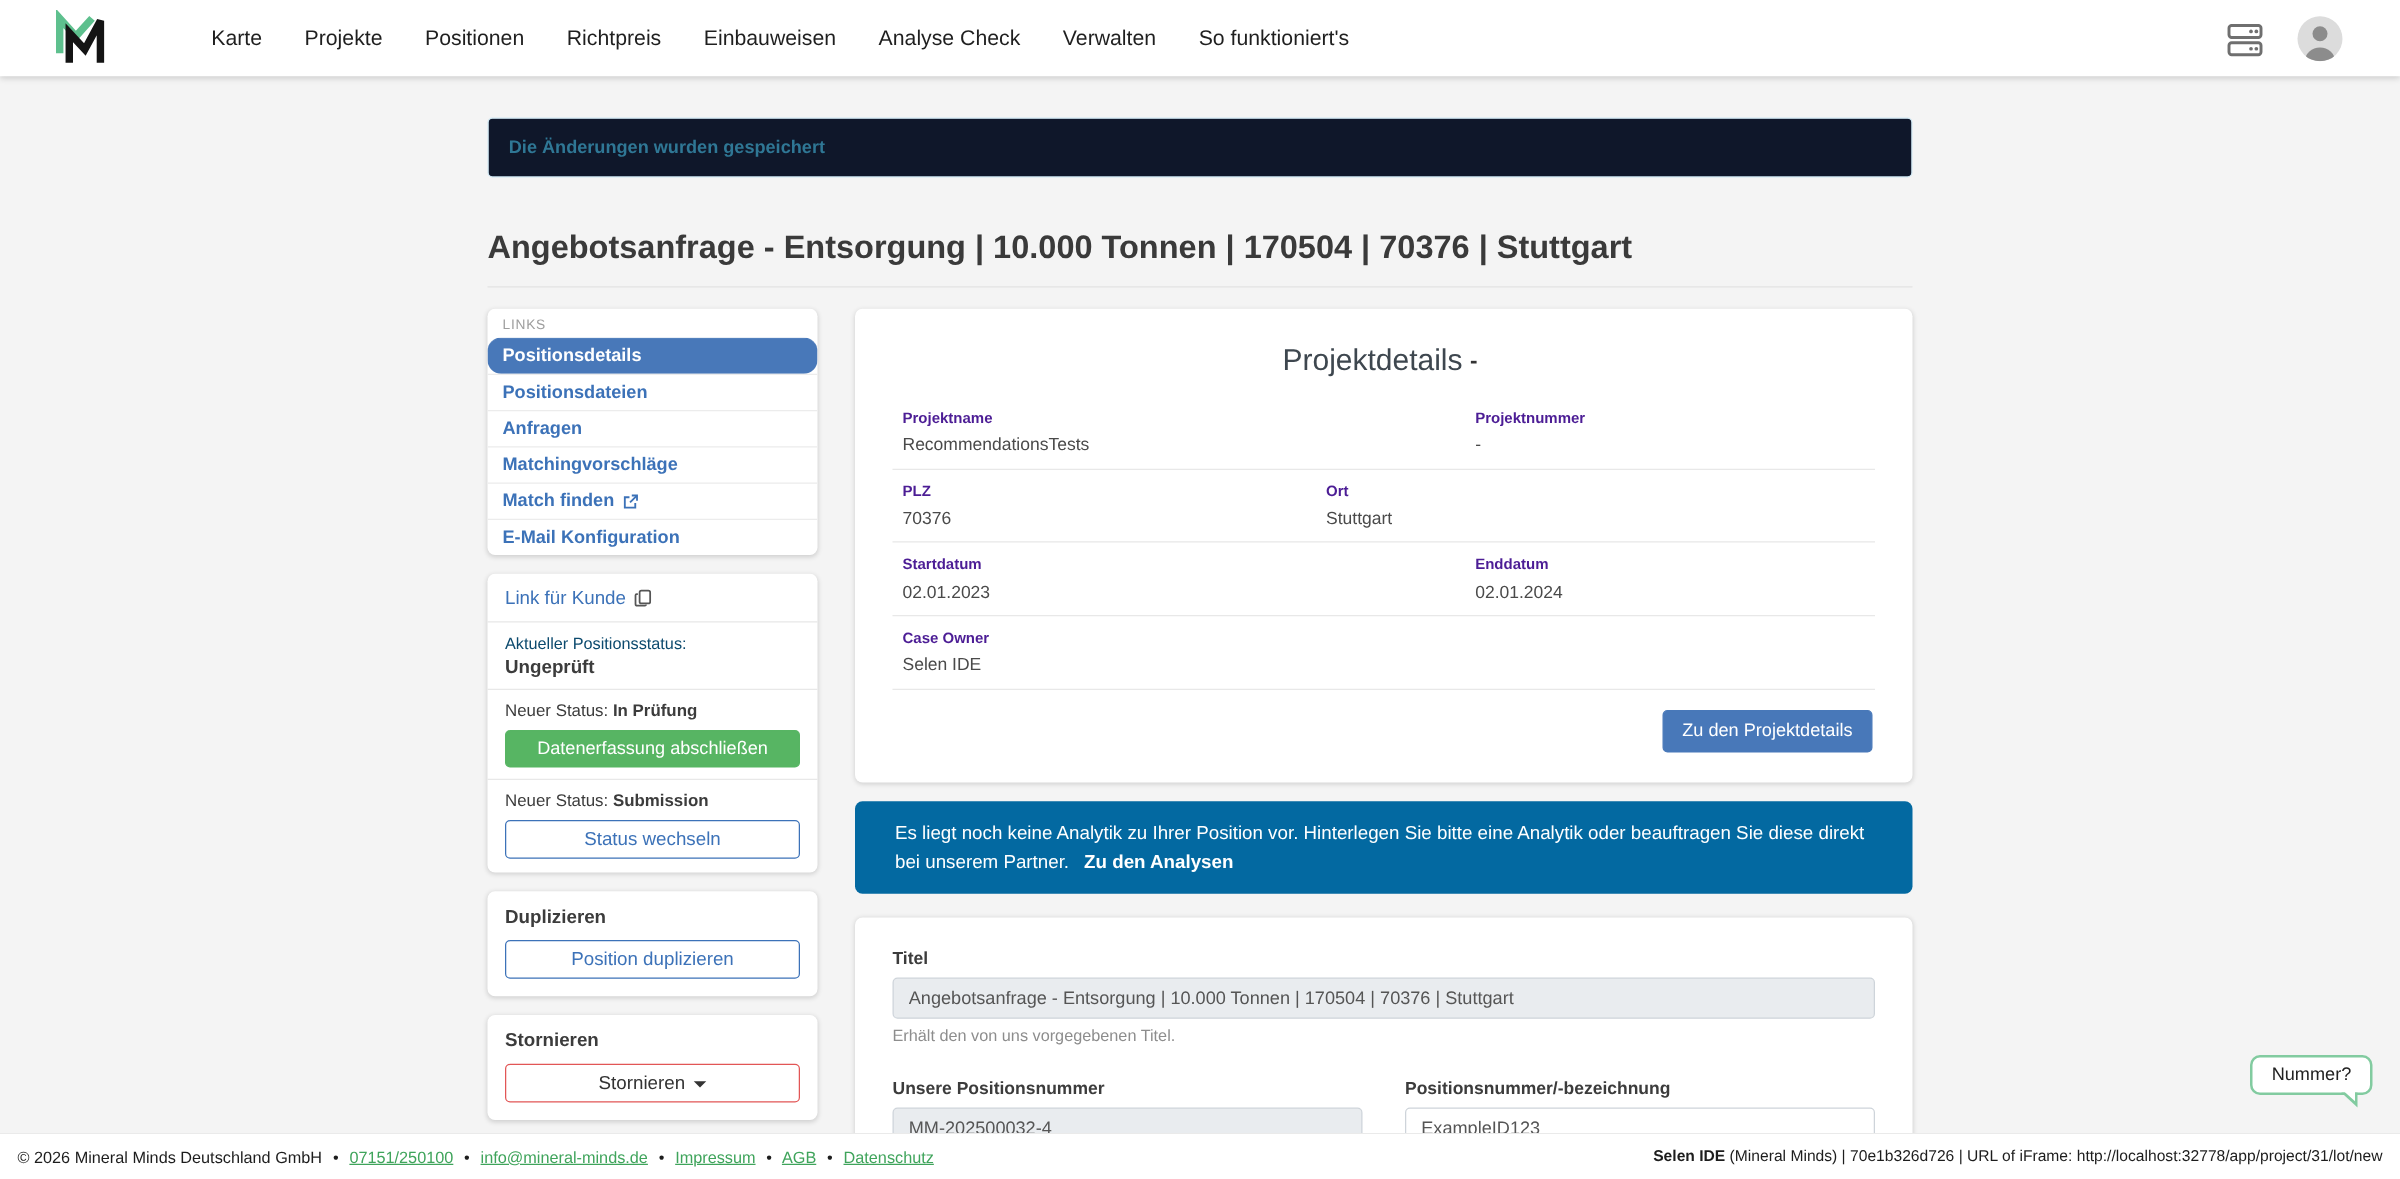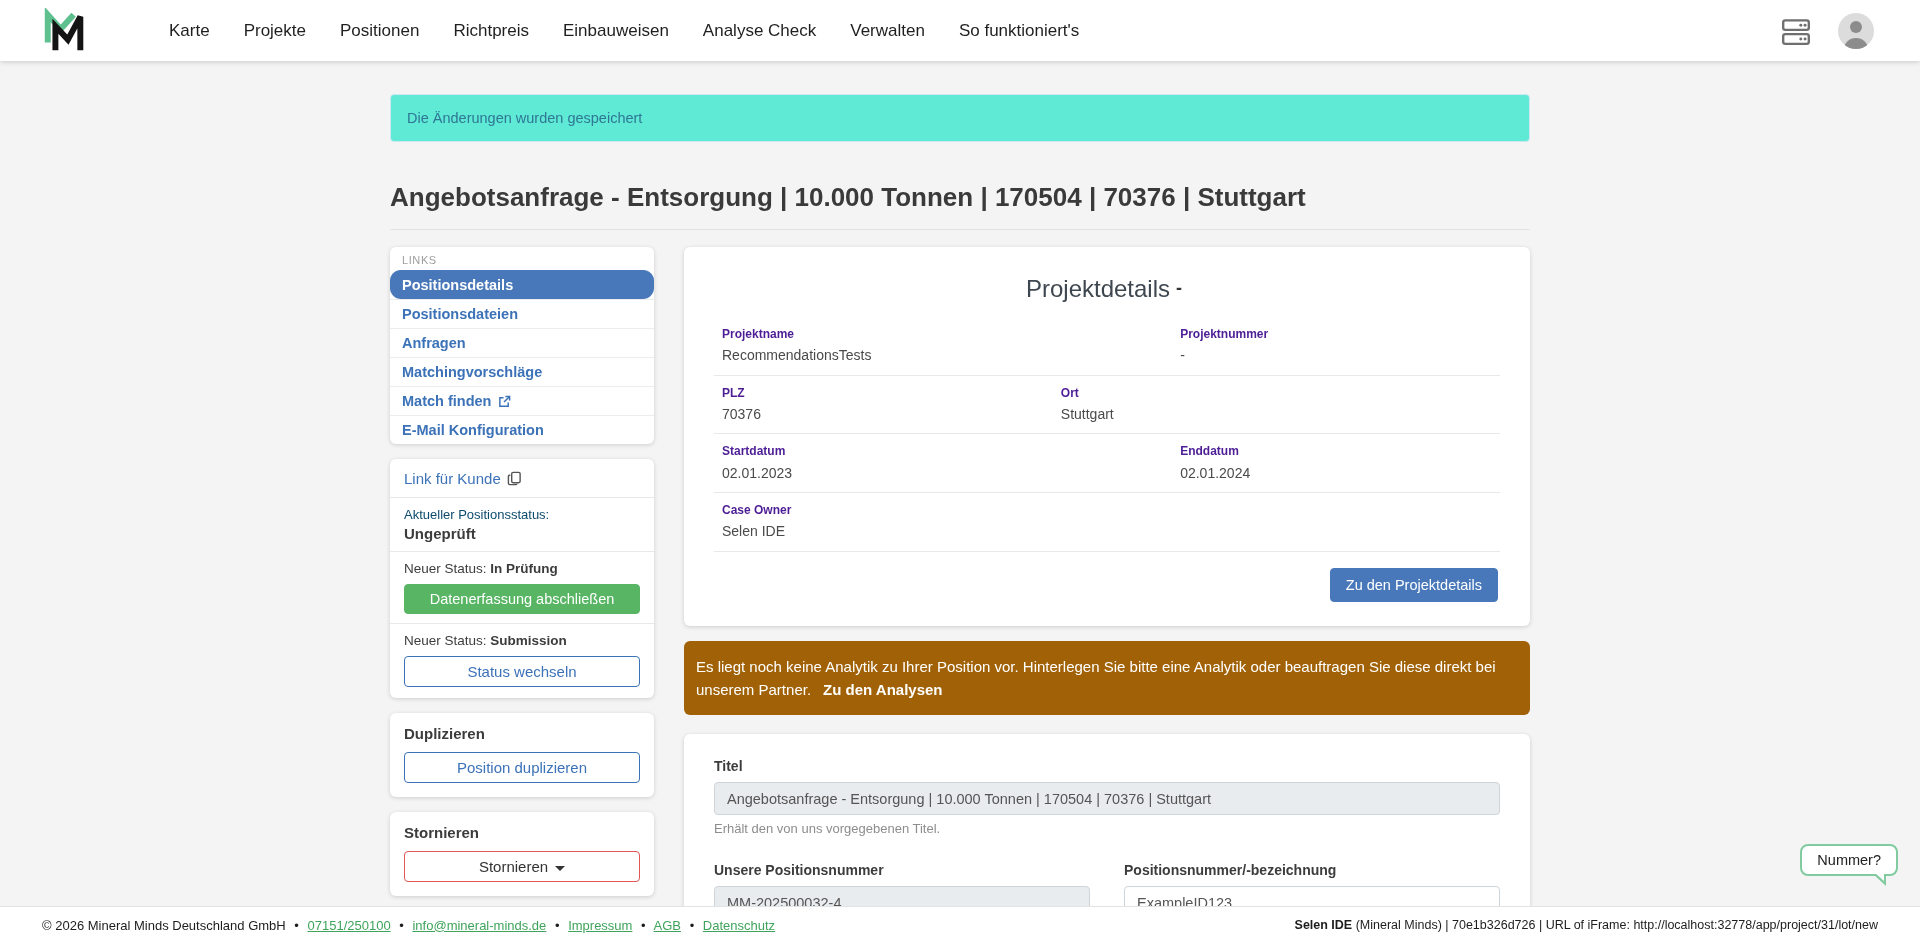--- a/index.html
+++ b/index.html
@@ -14,22 +14,22 @@
   .nav-items { display:flex; align-items:center; }
   .nav-item { font-size:17px; font-weight:500; color:#1f1f1f; padding:0 17px; cursor:pointer; white-space:nowrap; }
   .nav-right { margin-left:auto; display:flex; align-items:center; gap:26px; }
   .avatar { width:36px; height:36px; border-radius:50%; background:#dcdcdc; overflow:hidden;
             display:flex; align-items:flex-end; justify-content:center; }
 
   
   .page { position:absolute; top:61px; left:0; width:1920px; }
   .container { width:1140px; margin:0 auto; }
 
-  .alert-info { margin-top:33px; background:#5eead4; border:1px solid #cfe7f3; border-radius:4px;
-                padding:15px 16px; font-size:14.5px; color:#2f7795; }
+  .alert-info { margin-top:33px; background:#0f172a; border:1px solid #cfe7f3; border-radius:4px;
+                padding:15px 16px; font-size:14.5px; color:#2f7795;font-weight:bold; }
 
   .page-title-wrap { margin-top:40px; padding-bottom:16px; border-bottom:1px solid #e2e2e2; }
   .page-title { font-size:26px; font-weight:700; color:#3a3a3a; }
 
   .columns { display:flex; gap:30px; margin-top:17px; align-items:flex-start; }
   .sidebar { width:264px; flex:0 0 264px; }
   .main-col { flex:1; min-width:0; }
 
   .card { background:#fff; border-radius:6px; box-shadow:0 1px 4px rgba(0,0,0,.16); margin-bottom:15px; }
 
@@ -68,37 +68,37 @@
   .detail-row { display:grid; padding:9px 8px; border-bottom:1px solid #e8e8e8; }
   .row-2 { grid-template-columns:59.5% 1fr; }
   .row-3 { grid-template-columns:44% 15.5% 1fr; }
   .field-label { font-size:12px; font-weight:700; color:#4c1d95; line-height:1.45; }
   .field-value { font-size:14px; color:#4a4a4a; line-height:1.45; margin-top:2px; }
   .project-actions { text-align:right; padding:16px 2px 2px; }
   .btn-blue { display:inline-block; background:#4878b9; border:1px solid #4878b9; color:#fff;
               border-radius:4px; font-size:14.5px; padding:8px 15px; cursor:pointer; font-family:inherit; }
 
   
-  .analytics-banner { background:#a16207; border-radius:6px; padding:14px 12px;
+  .analytics-banner { background:#0369a1; border-radius:6px; padding:14px 32px;
                       color:#fff; font-size:15px; line-height:1.55; margin-bottom:19px; }
   .analytics-link { font-weight:700; color:#fff; margin-left:12px; cursor:pointer; white-space:nowrap; }
 
   
   .form-card { padding:24px 30px 80px; }
   .form-label { display:block; font-size:14px; font-weight:700; color:#3c3c3c; margin-bottom:8px; }
   .form-input { width:100%; height:33px; padding:6px 12px; font-size:14.5px; color:#555;
                 border:1px solid #ced4da; border-radius:4px; background:#fff; font-family:inherit; }
   .form-input:disabled { background:#e9ecef; color:#555; }
   .form-help { font-size:13px; color:#8d8d8d; margin-top:6px; }
   .form-row { display:grid; grid-template-columns:1fr 1fr; column-gap:34px; margin-top:26px; }
 
   
   .footer { position:fixed; left:0; bottom:0; width:1920px; height:37px; background:#fff;
             border-top:1px solid #e3e3e3; display:flex; align-items:center; justify-content:space-between;
-            padding:0 42px; z-index:60; }
+            padding:0 14px; z-index:60; }
   .footer-left { font-size:13px; color:#1d1d1d; }
   .footer-link { color:#3fa45b; text-decoration:underline; cursor:pointer; }
   .footer-sep { color:#1d1d1d; margin:0 5px; }
   .footer-right { font-size:12.5px; color:#1d1d1d; }
   .footer-right b { font-weight:700; }
 
   
   .help-btn { position:fixed; right:22px; bottom:67px; background:#fff; border:2px solid #82cba0;
               border-radius:8px; padding:6px 15px; font-size:14.5px; color:#222; cursor:pointer; z-index:70; }
   .help-btn::before { content:""; position:absolute; bottom:-12px; right:10px;

